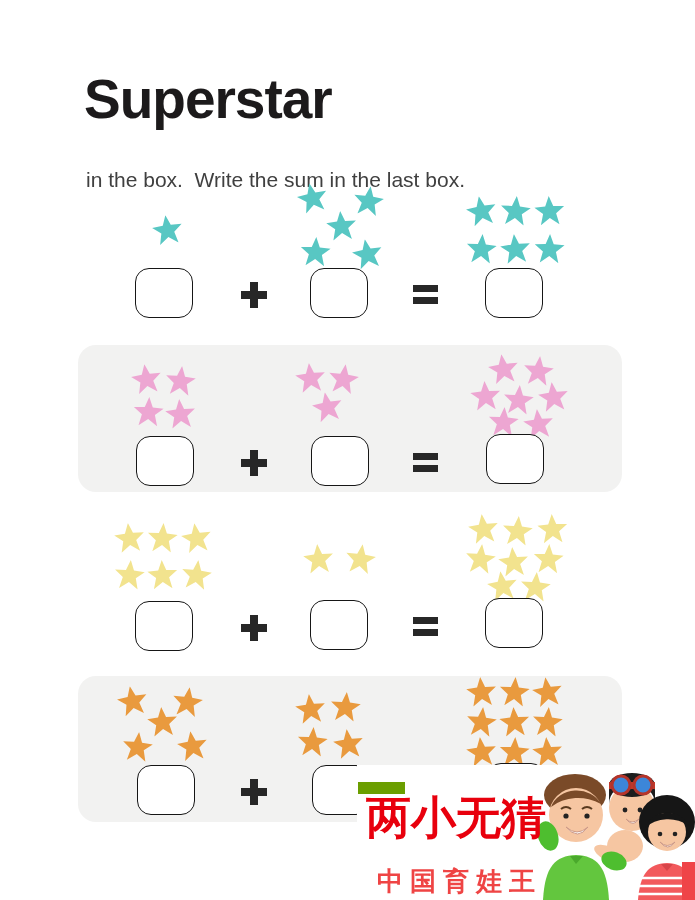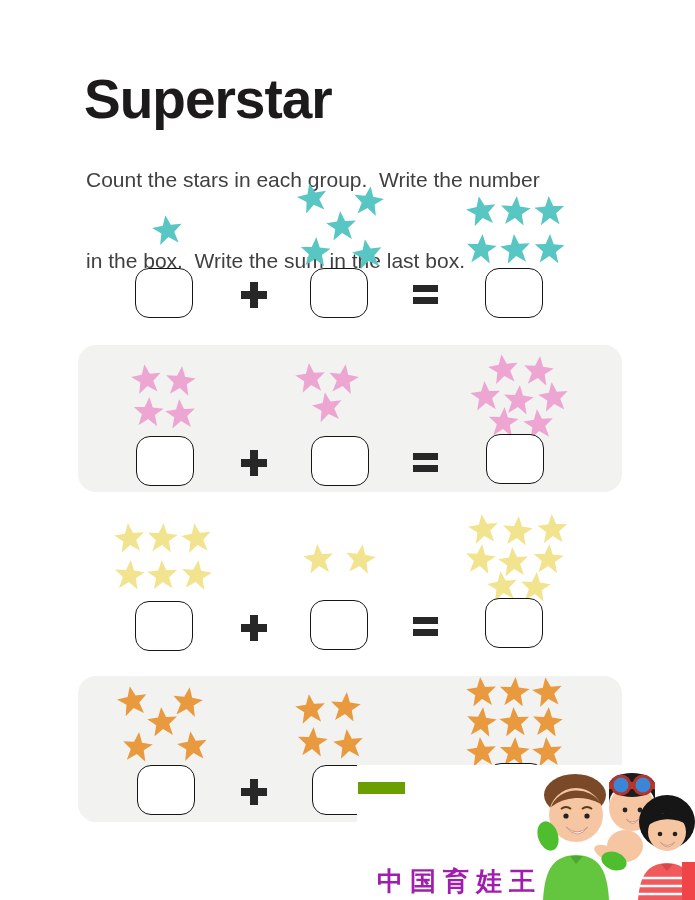--- a/index.html
+++ b/index.html
@@ -45,32 +45,31 @@
   .plus::after{content:"";position:absolute;left:9px;top:0;width:8px;height:26px;background:#272727;}
   .equals{width:25px;height:19px;}
   .equals::before{content:"";position:absolute;left:0;top:0;width:25px;height:7px;background:#272727;}
   .equals::after{content:"";position:absolute;left:0;top:12px;width:25px;height:7px;background:#272727;}
 
   
   .wm-panel{position:absolute;left:357px;top:765px;width:338px;height:135px;background:#ffffff;}
   .wm-greenbar{position:absolute;left:358px;top:782px;width:47px;height:12px;background:#6b9e00;}
   .wm-line1{position:absolute;left:366px;top:788px;font-size:45px;font-weight:bold;color:#e8000d;letter-spacing:0px;}
   .wm-line2{position:absolute;left:371px;top:828px;font-size:46px;font-weight:bold;color:#6c2ed8;letter-spacing:1px;}
-  .wm-line3{position:absolute;left:377px;top:864px;font-size:26px;font-weight:bold;color:#a21caf;letter-spacing:7px;}
+  .wm-line3{position:absolute;left:377px;top:864px;font-size:26px;font-weight:bold;color:#ef4444;letter-spacing:7px;}
   .wm-redbar{position:absolute;left:682px;top:862px;width:13px;height:38px;background:#ef4448;}
   .wm-cartoon{position:absolute;left:537px;top:762px;width:158px;height:138px;}
 </style>
 </head>
 <body>
 
 <div class="stage">
 
   <h1 class="title">Superstar</h1>
   <div class="instructions">
-    <div>Count the stars in each group.  Write the number</div>
     <div>in the box.  Write the sum in the last box.</div>
   </div>
 
   <div class="panel r2"></div>
   <div class="panel r4"></div>
 
   <div class="cluster" style="left:152px;top:215px">
       <span class="star" style="left: 0px; top: 0px; transform: rotate(-8deg); background: rgb(88, 199, 195);"></span>
     </div>
   <div class="cluster" style="left:297px;top:183px">
@@ -221,16 +220,17 @@
       <path d="M101,138 C103,112 111,102 130,101 C149,102 156,112 158,138 Z" fill="#f2595c"></path>
       <g stroke="#ffffff" stroke-width="2.5">
         <path d="M104,116 L156,116" fill="none"></path>
         <path d="M102,124 L158,124" fill="none"></path>
         <path d="M101,132 L158,132" fill="none"></path>
       </g>
       <path d="M124,102 l6,7 l6,-7 Z" fill="#d8454a"></path>
     </g>
   </svg>
 
+  <div class="wm-line1">两小无猜</div>
   <div class="wm-line3">中国育娃王</div>
   <div class="wm-redbar"></div>
 
 </div>
 
 </body></html>

